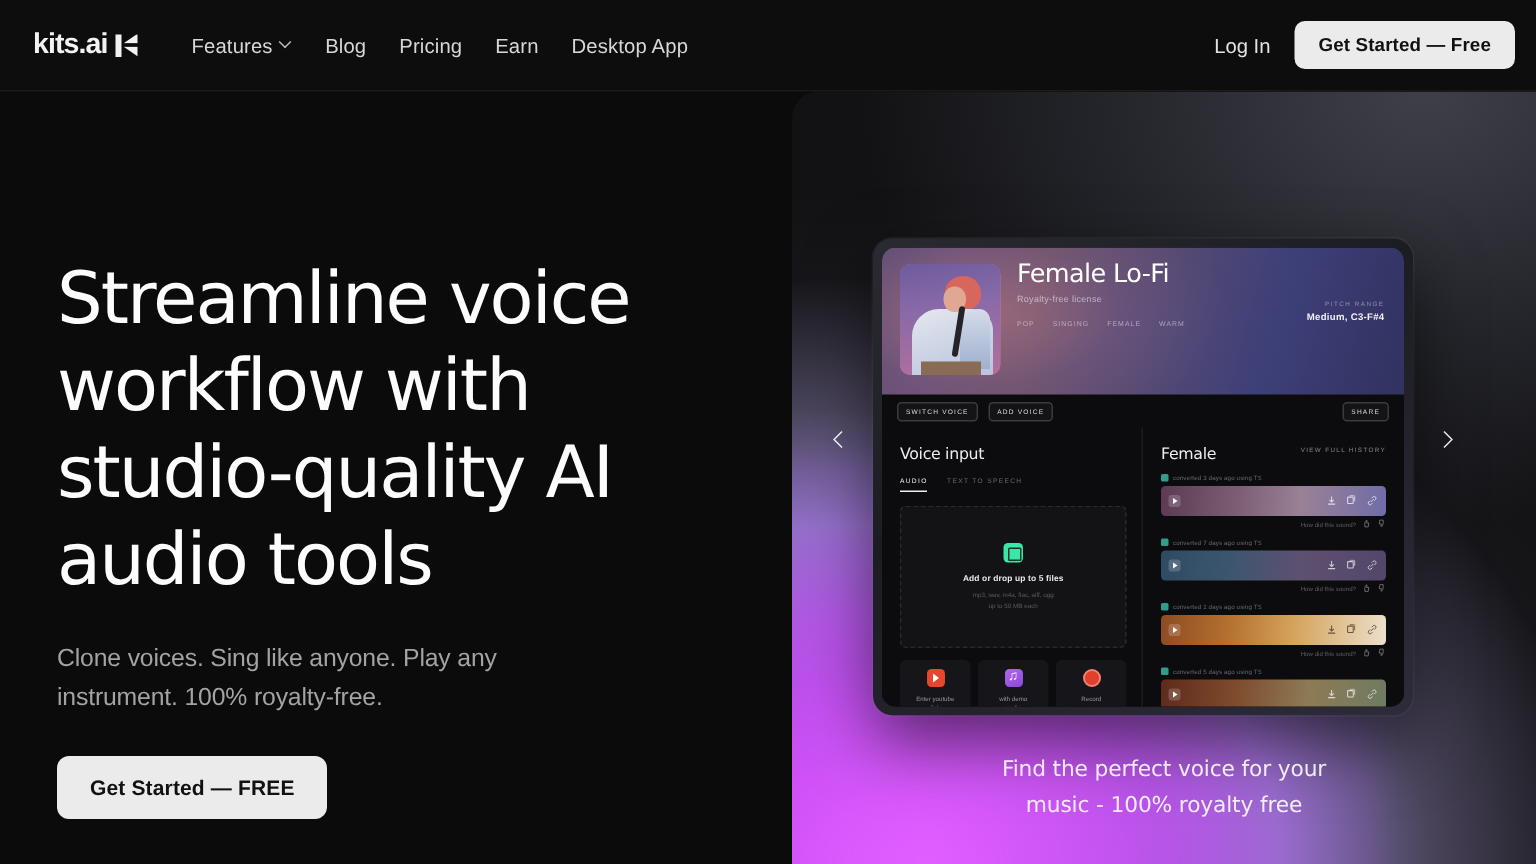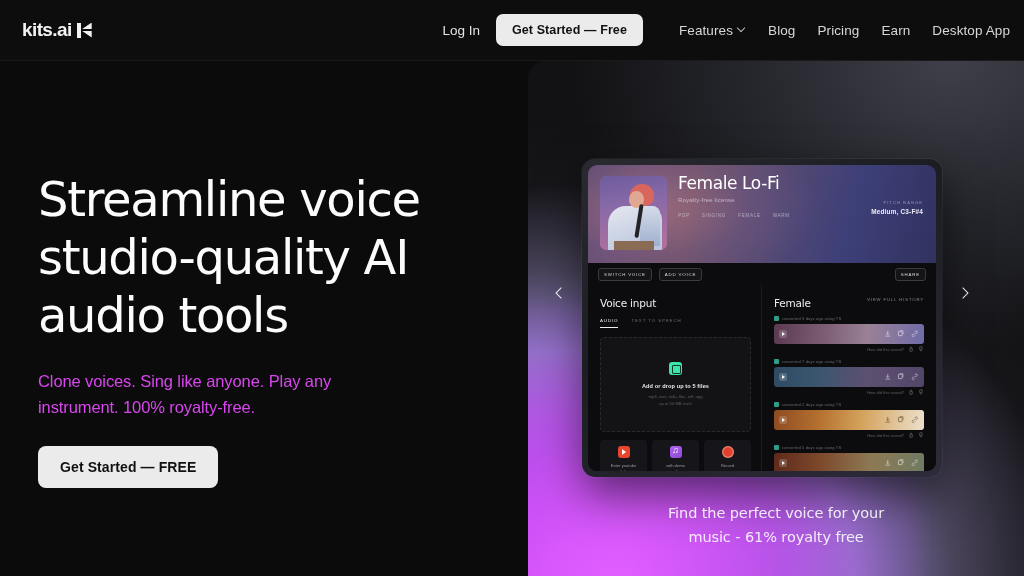--- a/index.html
+++ b/index.html
@@ -59,21 +59,21 @@
   
   #hero-left { position: absolute; left: 38px; top: 170px; width: 470px; z-index: 20; }
   #hero-title {
     color: #fcfcfc;
     font-size: 48px; line-height: 58px; font-weight: 500;
     letter-spacing: -1.3px;
     font-family: "DejaVu Sans", sans-serif;
   }
   #hero-title .ln { display: block; }
   #hero-sub {
-    margin-top: 24px; color: #d946ef; font-size: 16.5px; line-height: 26px;
+    margin-top: 24px; color: #a3a3a3; font-size: 16.5px; line-height: 26px;
     letter-spacing: -0.1px; max-width: 350px;
   }
   #cta-hero {
     margin-top: 26px; display: inline-block;
     background: #ebebeb; color: #111;
     font-size: 14px; font-weight: 700; letter-spacing: 0.1px;
     padding: 13px 22px; border-radius: 8px; cursor: pointer;
   }
 
   
@@ -256,50 +256,51 @@
 <div id="page">
 
   <div id="navbar">
     <div class="logo-wrap">
       <div class="logo-text">kits.ai</div>
       <span class="logo-mark">
         <i class="b1"></i>
           <i class="b2"></i>
           <i class="b3"></i>
       </span>
-    </div>
-
-    <div id="nav-right">
-      <div id="login-link">Log In</div>
-      <div id="cta-nav">Get Started — Free</div>
     </div>
 
     <div id="nav-links">
       <div class="nav-link">
         <span>Features</span>
         <span class="chev"></span>
       </div>
       <div class="nav-link">
         <span>Blog</span>
       </div>
       <div class="nav-link">
         <span>Pricing</span>
       </div>
       <div class="nav-link">
         <span>Earn</span>
       </div>
       <div class="nav-link">
         <span>Desktop App</span>
       </div>
     </div>
+
+    <div id="nav-right">
+      <div id="login-link">Log In</div>
+      <div id="cta-nav">Get Started — Free</div>
+    </div>
   </div>
 
   <div id="hero-left">
     <h1 id="hero-title">
       <span class="ln">Streamline voice</span>
+      <span class="ln">workflow with</span>
       <span class="ln">studio-quality AI</span>
       <span class="ln">audio tools</span>
     </h1>
     <p id="hero-sub">
       <span>Clone voices. Sing like anyone. Play any</span>
       <span>instrument.  100% royalty-free.</span>
     </p>
     <div id="cta-hero">Get Started — FREE</div>
   </div>
 
@@ -503,21 +504,21 @@
 
             </div>
 
           </div>
         </div>
       </div>
     </div>
 
     <div id="panel-caption">
       <span class="cl">Find the perfect voice for your</span>
-      <span class="cl">music - 61% royalty free</span>
+      <span class="cl">music - 100% royalty free</span>
     </div>
   </div>
 
   <div class="arrow" id="arrow-left">
     <span></span>
   </div>
   <div class="arrow" id="arrow-right">
     <span></span>
   </div>
 

